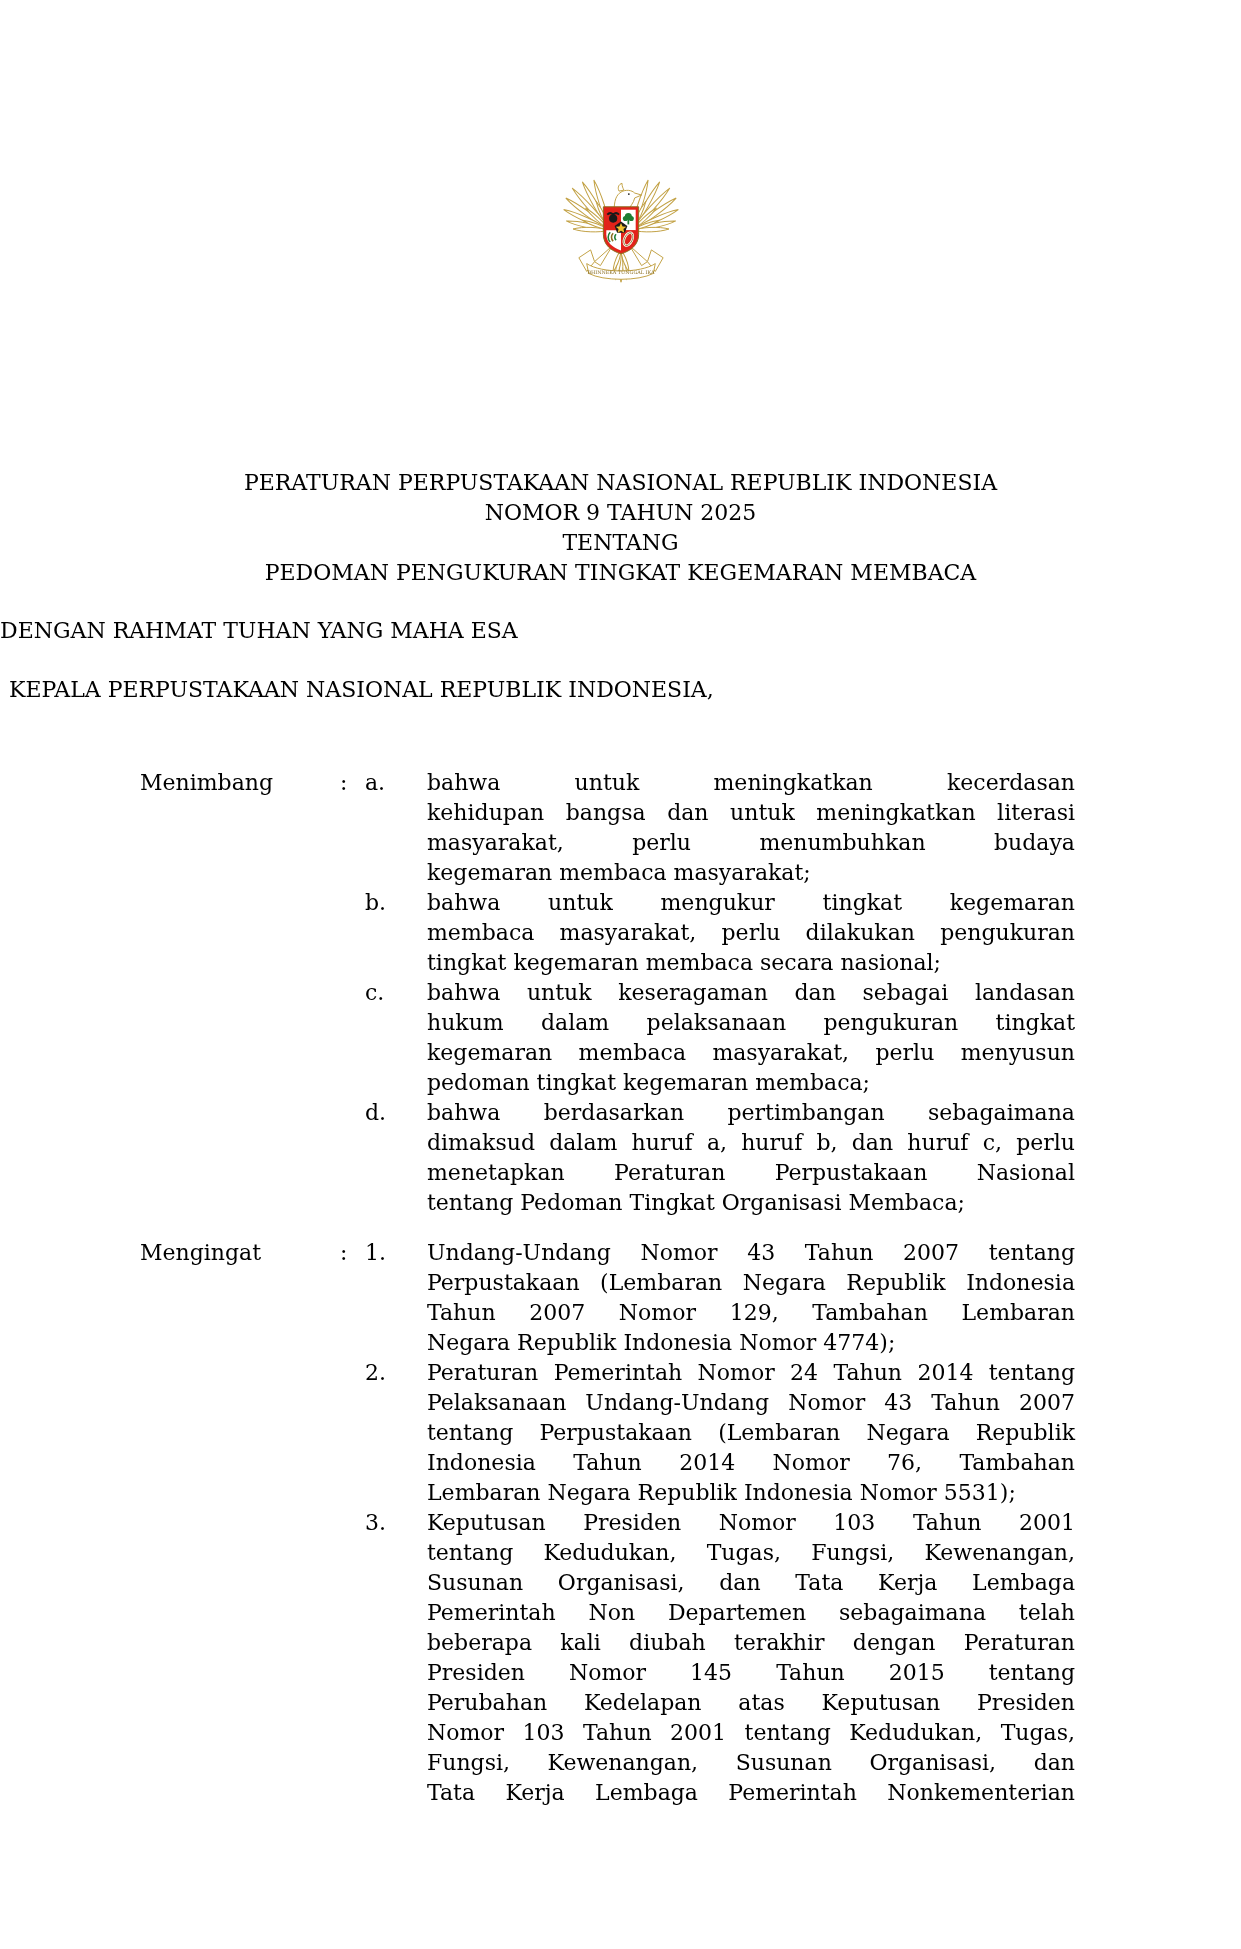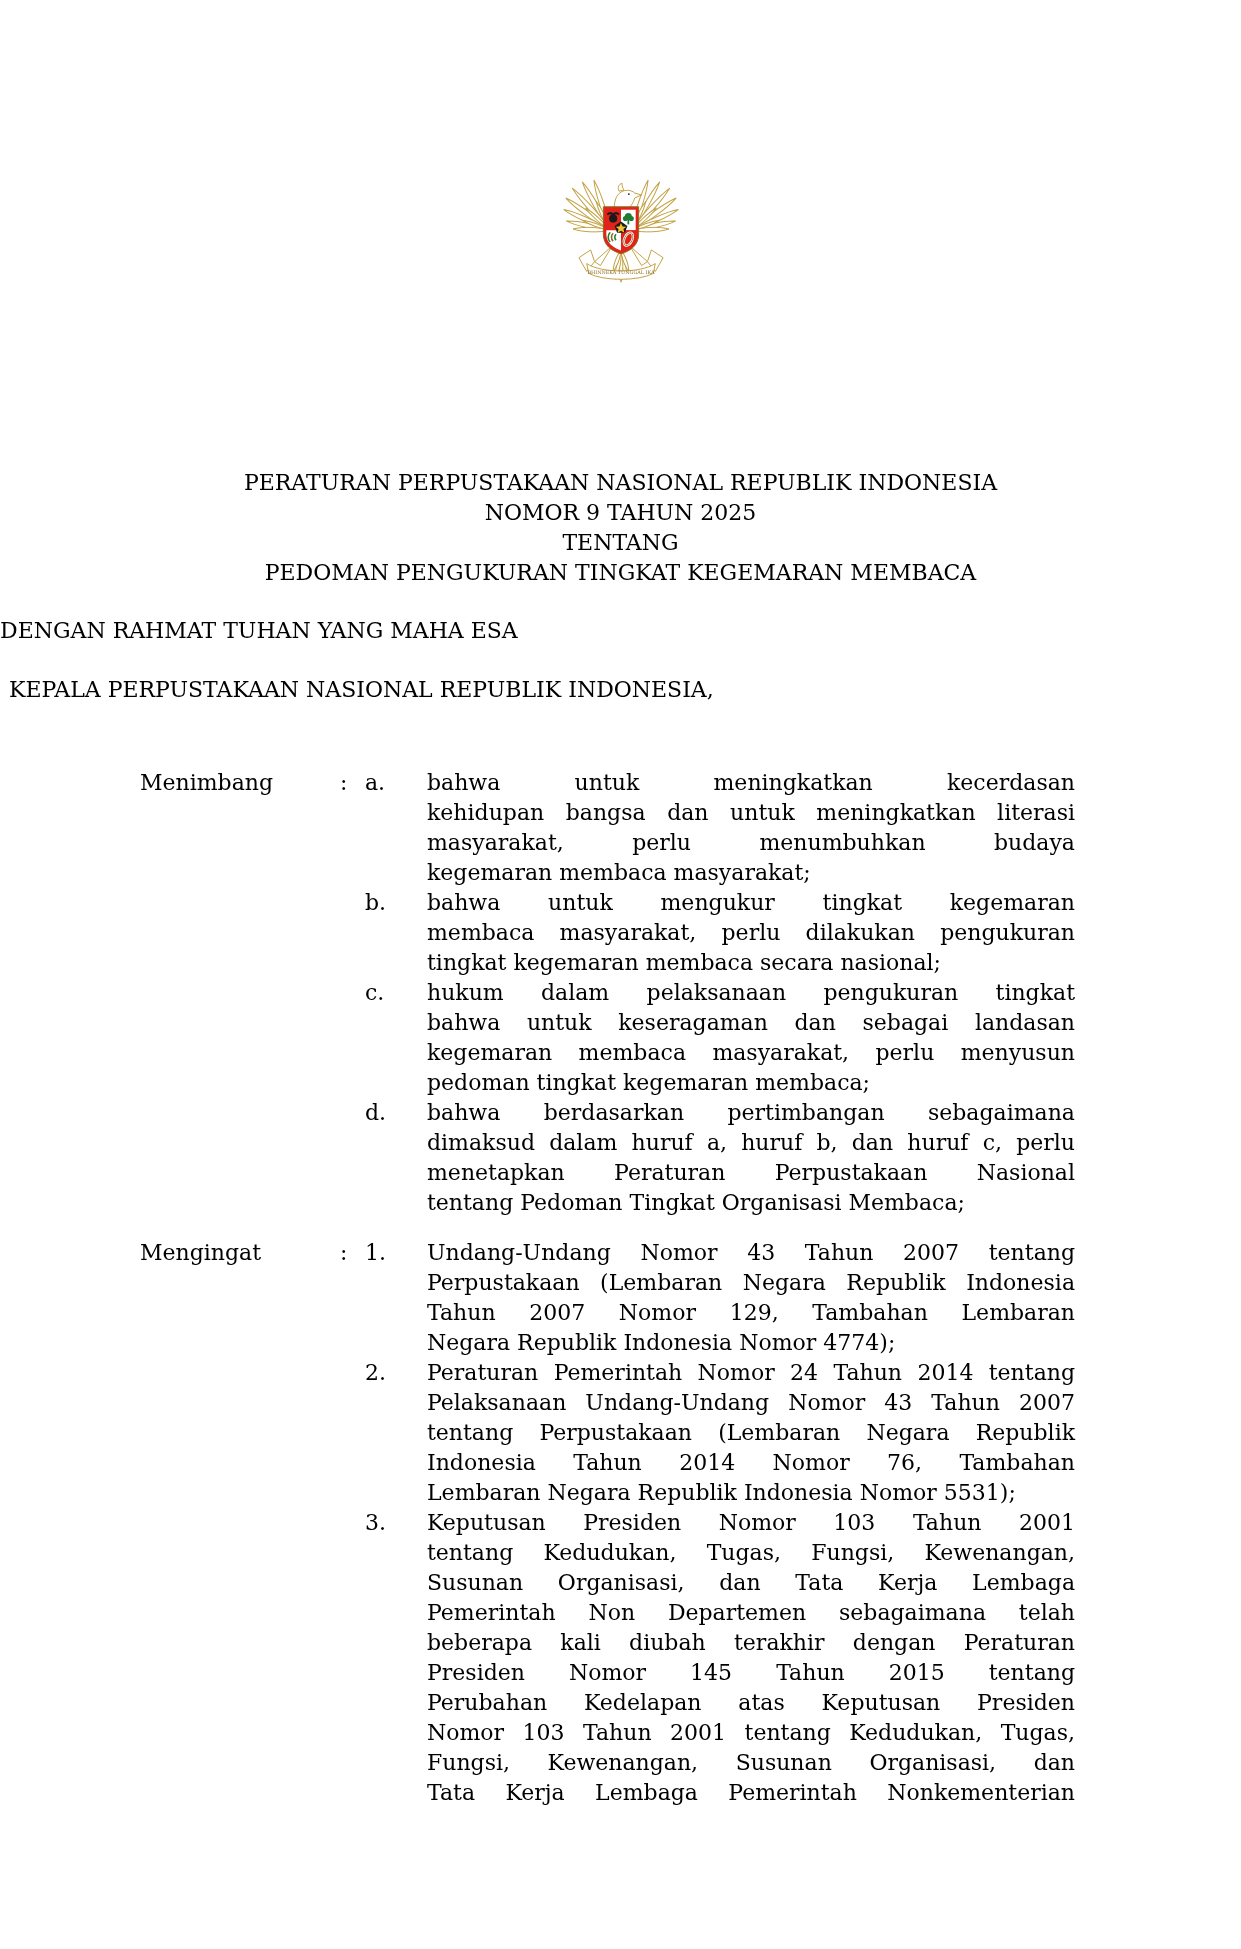--- a/index.html
+++ b/index.html
@@ -234,22 +234,22 @@
           <div class="marker">b.</div>
           <div class="lines">
             <div class="ln">bahwa untuk mengukur tingkat kegemaran</div>
             <div class="ln">membaca masyarakat, perlu dilakukan pengukuran</div>
             <div class="ln ln-last">tingkat kegemaran membaca secara nasional;</div>
           </div>
         </div>
         <div class="item">
           <div class="marker">c.</div>
           <div class="lines">
+            <div class="ln">bahwa untuk keseragaman dan sebagai landasan</div>
             <div class="ln">hukum dalam pelaksanaan pengukuran tingkat</div>
-            <div class="ln">bahwa untuk keseragaman dan sebagai landasan</div>
             <div class="ln">kegemaran membaca masyarakat, perlu menyusun</div>
             <div class="ln ln-last">pedoman tingkat kegemaran membaca;</div>
           </div>
         </div>
         <div class="item">
           <div class="marker">d.</div>
           <div class="lines">
             <div class="ln">bahwa berdasarkan pertimbangan sebagaimana</div>
             <div class="ln">dimaksud dalam huruf a, huruf b, dan huruf c, perlu</div>
             <div class="ln">menetapkan Peraturan Perpustakaan Nasional</div>

